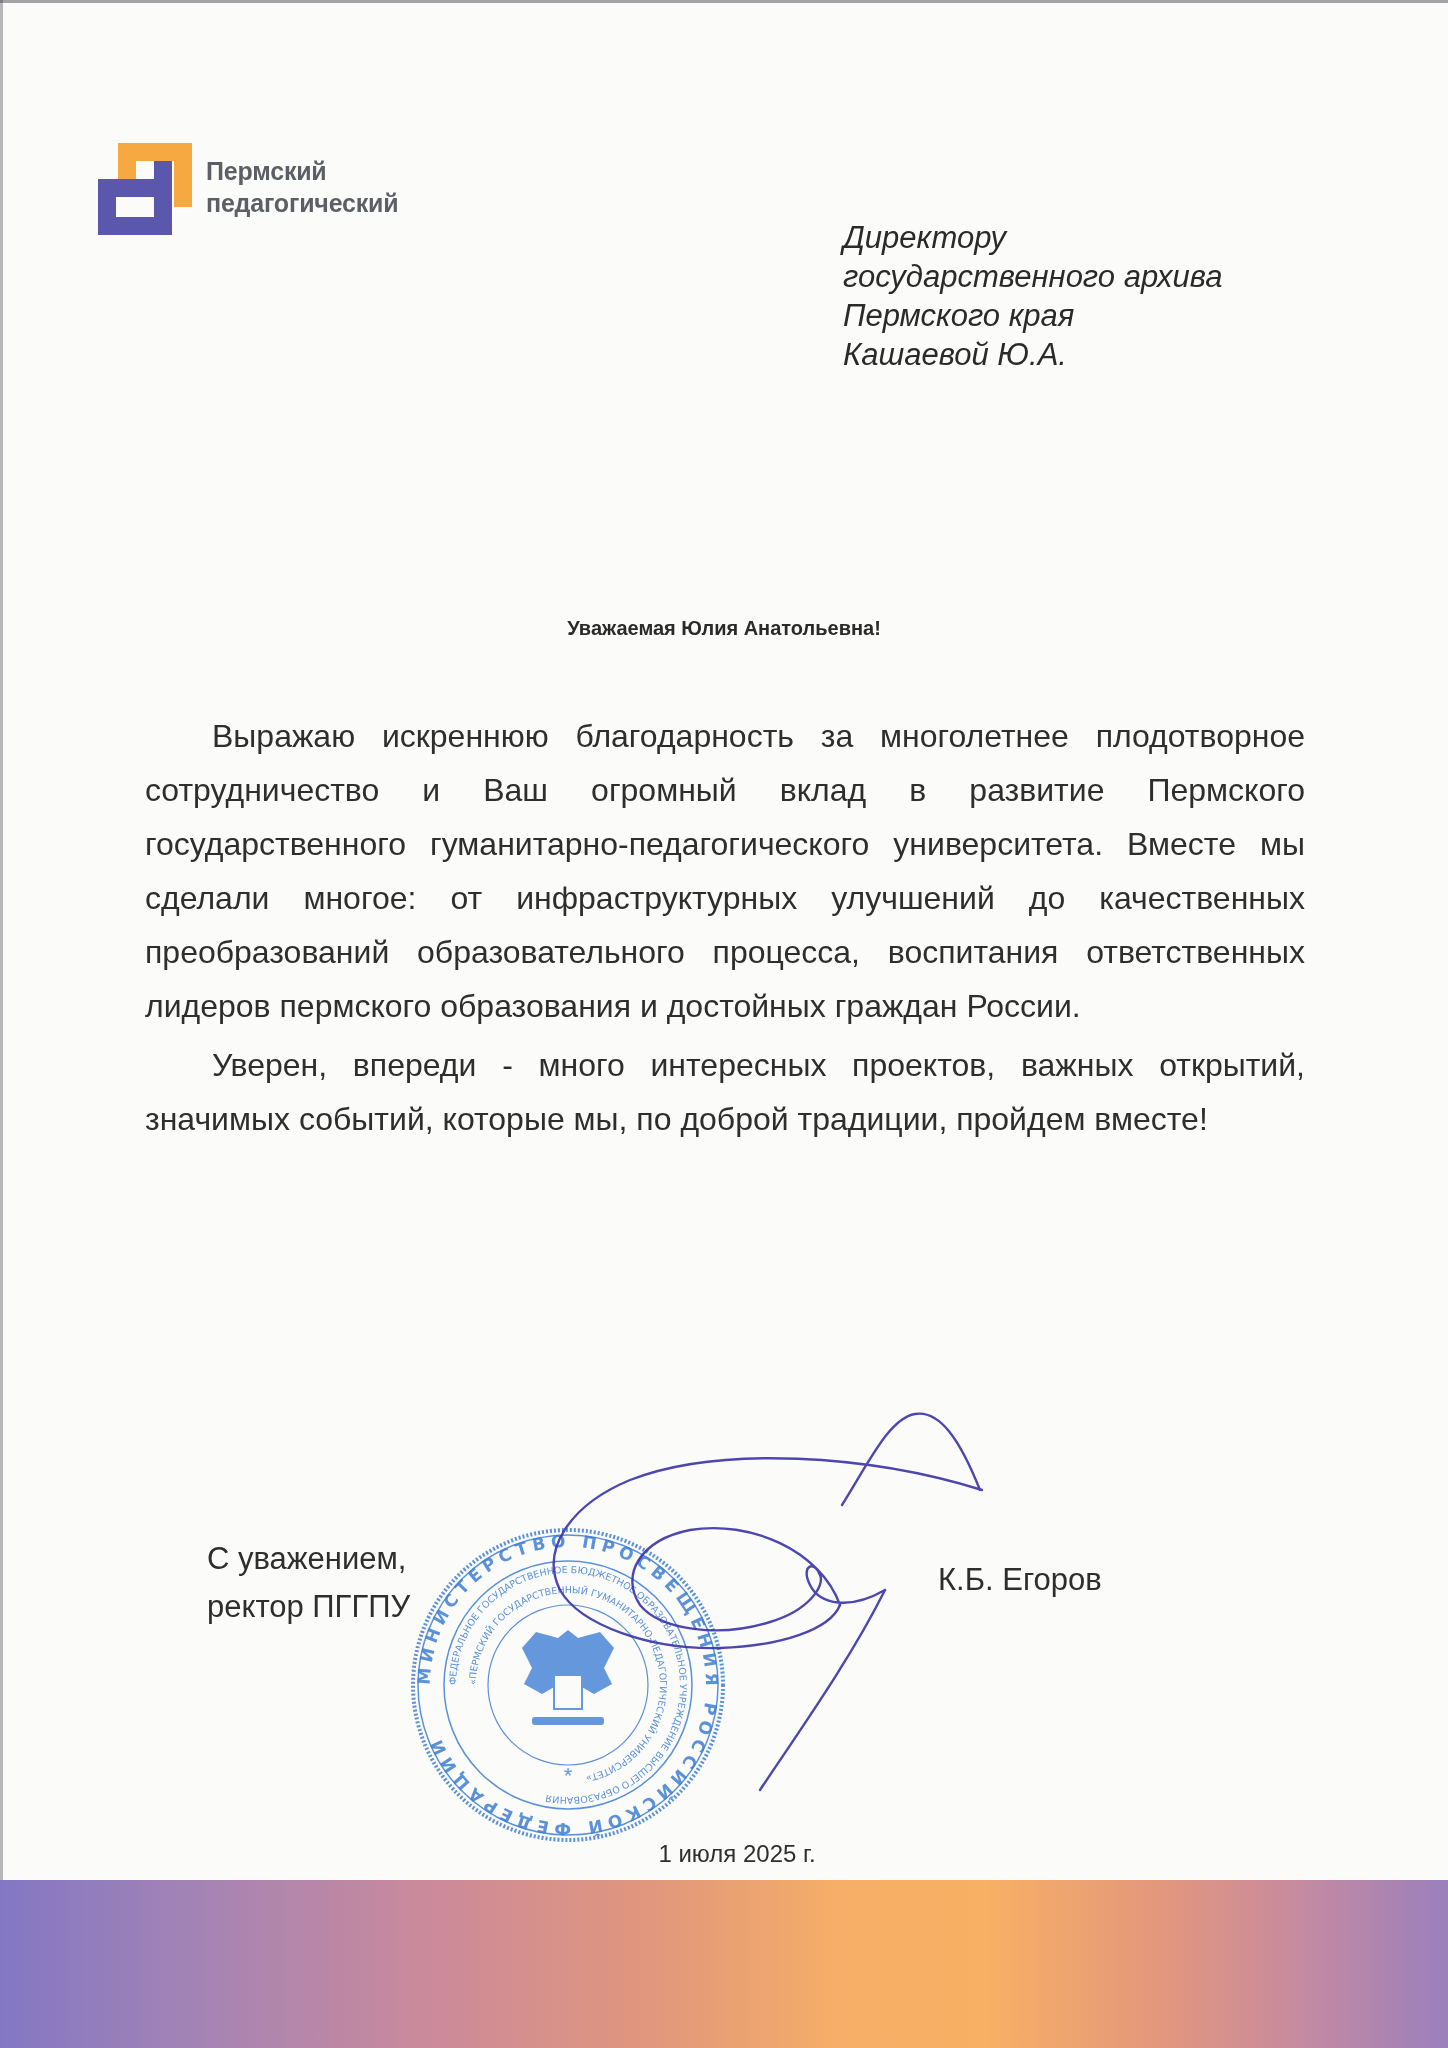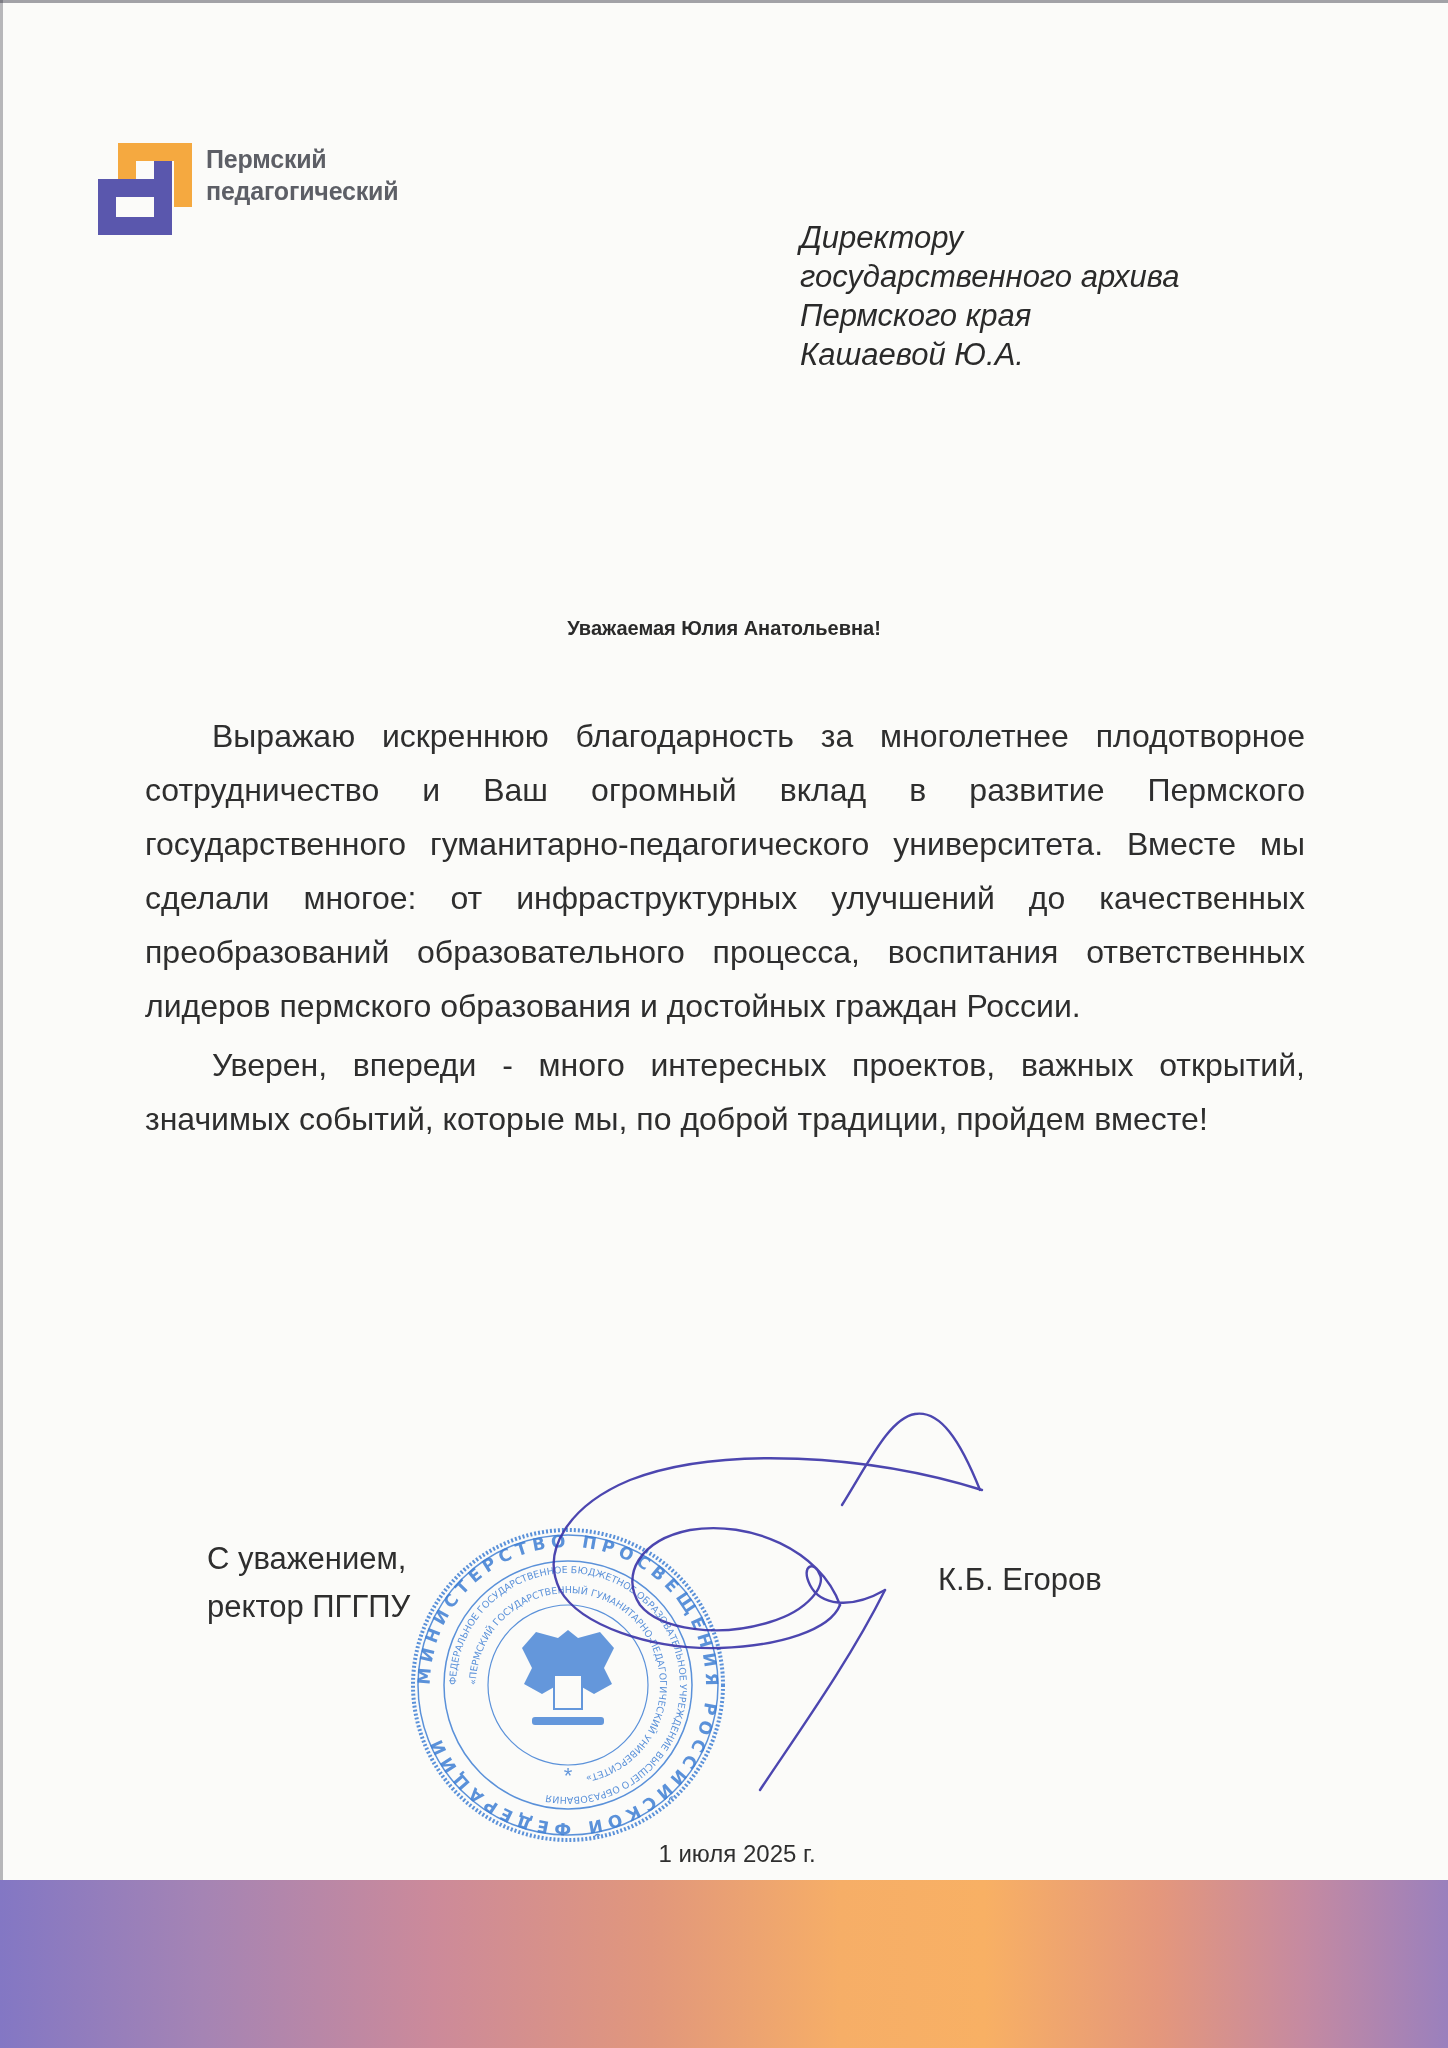--- a/index.html
+++ b/index.html
@@ -7,23 +7,23 @@
     width: 1448px; height: 2048px; position: relative; overflow: hidden;
     background: #fbfbf9;
     font-family: "Liberation Sans", "DejaVu Sans", sans-serif;
     color: #2b2b2b;
   }
   .top-edge { position: absolute; left: 0; top: 0; width: 1448px; height: 3px; background: #4a4a55; opacity: .5; }
   .left-edge { position: absolute; left: 0; top: 0; width: 3px; height: 2048px; background: #3a3a44; opacity: .35; }
 
   .logo { position: absolute; left: 98px; top: 143px; width: 360px; height: 100px; }
   .logo-mark { position: absolute; left: 0; top: 0; width: 94px; height: 92px; }
-  .logo-text { position: absolute; left: 108px; top: 0; font-weight: bold; font-size: 25px; line-height: 32px; color: #5d5f66; letter-spacing: -0.2px; }
+  .logo-text { position: absolute; left: 108px; top: 12px; font-weight: bold; font-size: 25px; line-height: 32px; color: #5d5f66; letter-spacing: -0.2px; }
 
-  .addressee { position: absolute; left: 800px; top: 218px; font-style: italic; font-size: 31px; line-height: 39px; color: #2a2a2a; }
+  .addressee { position: absolute; left: 843px; top: 218px; font-style: italic; font-size: 31px; line-height: 39px; color: #2a2a2a; }
   .addressee div { white-space: nowrap; }
 
   .salutation { position: absolute; left: 0; width: 1448px; top: 617px; text-align: center; font-weight: bold; font-size: 20px; color: #2a2a2a; }
 
   .body-text { position: absolute; left: 140px; top: 704px; width: 1170px; font-size: 32px; line-height: 54px; color: #2e2e2e; text-align: justify; }
   .body-text p { margin: 5px; text-indent: 67px; }
 
   .closing { position: absolute; left: 207px; top: 1535px; font-size: 31px; line-height: 48px; color: #2e2e2e; }
   .signer { position: absolute; left: 938px; top: 1562px; font-size: 31px; color: #2e2e2e; }
   .date { position: absolute; left: 0; width: 1448px; top: 1840px; text-align: center; font-size: 24px; color: #2e2e2e; padding-left: 12px; }

